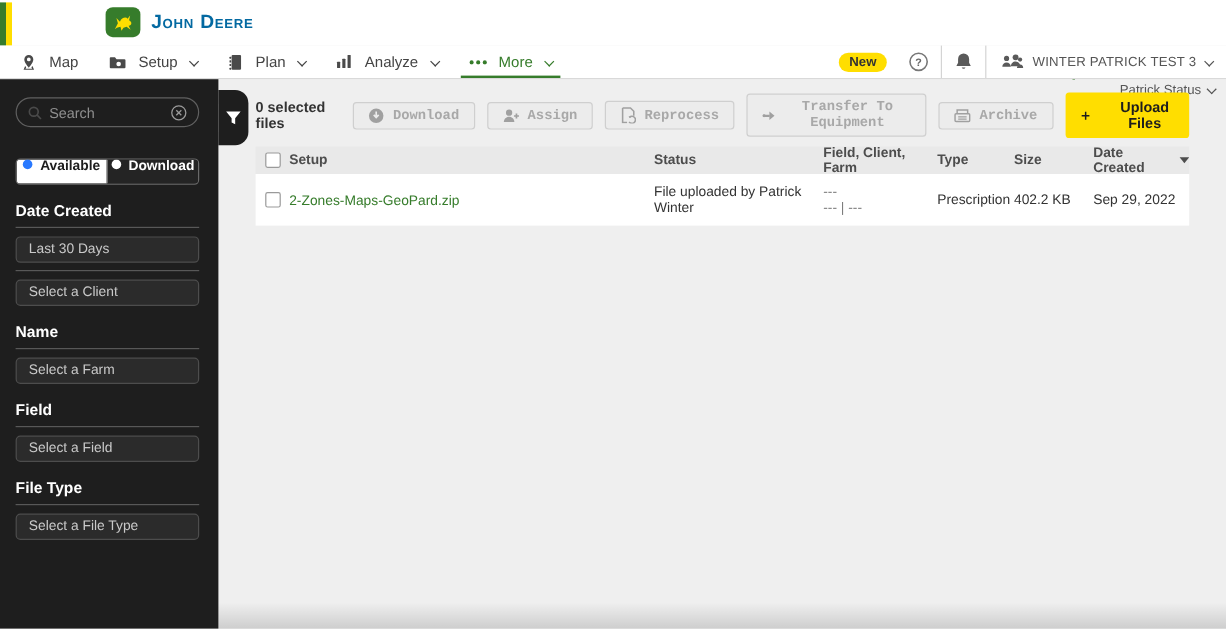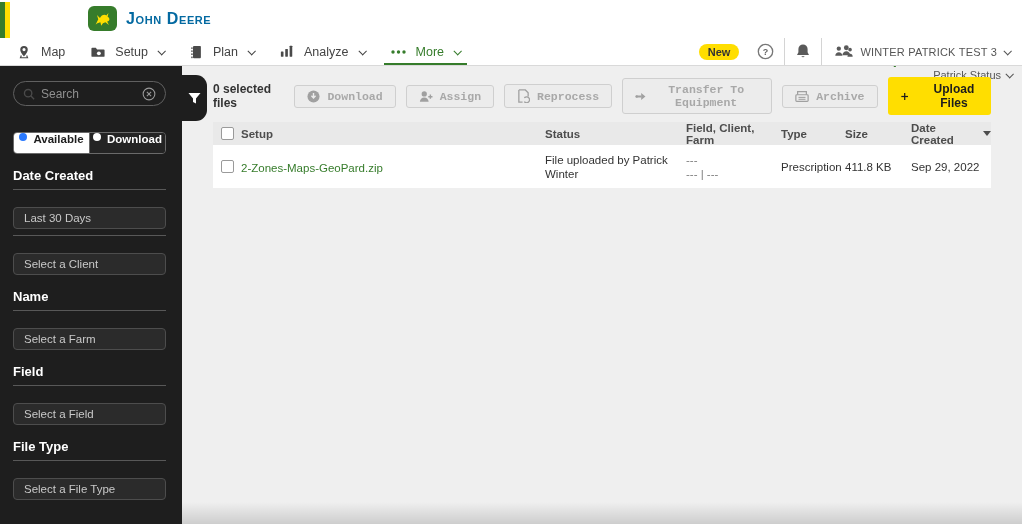--- a/index.html
+++ b/index.html
@@ -59,21 +59,21 @@
   .seg-opt { flex:1; display:flex; justify-content:center; gap:6px;
     font-size:11.5px; font-weight:700; cursor:pointer; }
   .seg-opt .dot { width:8px; height:8px; border-radius:50%; flex:none; }
   .seg-avail { background:#fff; color:#1d1d1d; }
   .seg-avail .dot { background:#2979ff; }
   .seg-arch { background:#242424; color:#fff; border-left:1px solid #6a6a6a; }
   .seg-arch .dot { background:#fff; }
   .filters { padding:0 16px 0 13px; }
   .fgroup h3 { color:#fff; font-size:13px; font-weight:700; margin-top:14px; line-height:15px; }
   .fgroup .rule { border-bottom:1px solid #585858; margin-top:6px; }
-  .fbox { margin-top:17px; background:#2b2b2b; border:1px solid #4d4d4d; border-radius:4px;
+  .fbox { margin-top:7px; background:#2b2b2b; border:1px solid #4d4d4d; border-radius:4px;
     padding:4px 10px; color:#c9c9c9; font-size:11.5px; cursor:pointer; }
   
   .main { position:absolute; left:182px; top:66px; right:0; bottom:0; padding:11px 31px 0 31px; }
   .toolbar { display:flex; align-items:center; gap:10px; }
   .sel-count { font-size:12px; font-weight:600; color:#333; margin-right:8px; }
   .tbtn { display:inline-flex; align-items:center; gap:7px; background:#ececec;
     border:1px solid #cfcfcf; border-radius:3px; padding:4px 12px; color:#a8a8a8;
     font-size:11.5px; font-weight:700; font-family:Liberation Mono, monospace; cursor:default; }
   .tbtn svg { color:#a0a0a0; }
   .upload-btn { margin-left:auto; display:inline-flex; align-items:center; gap:22px;
@@ -347,21 +347,21 @@
         <div class="cell-text">File uploaded by Patrick Winter</div>
       </div>
       <div class="col-fcf">
         <div class="cell-muted">---</div>
         <div class="cell-muted">--- | ---</div>
       </div>
       <div class="col-type">
         <div class="cell-text">Prescription</div>
       </div>
       <div class="col-size">
-        <div class="cell-text">411.8 KB</div>
+        <div class="cell-text">402.2 KB</div>
       </div>
       <div class="col-date">
         <div class="cell-text">Sep 29, 2022</div>
       </div>
     </div>
   </div>
 </div>
 
 <div class="bottom-fade"></div>
 

